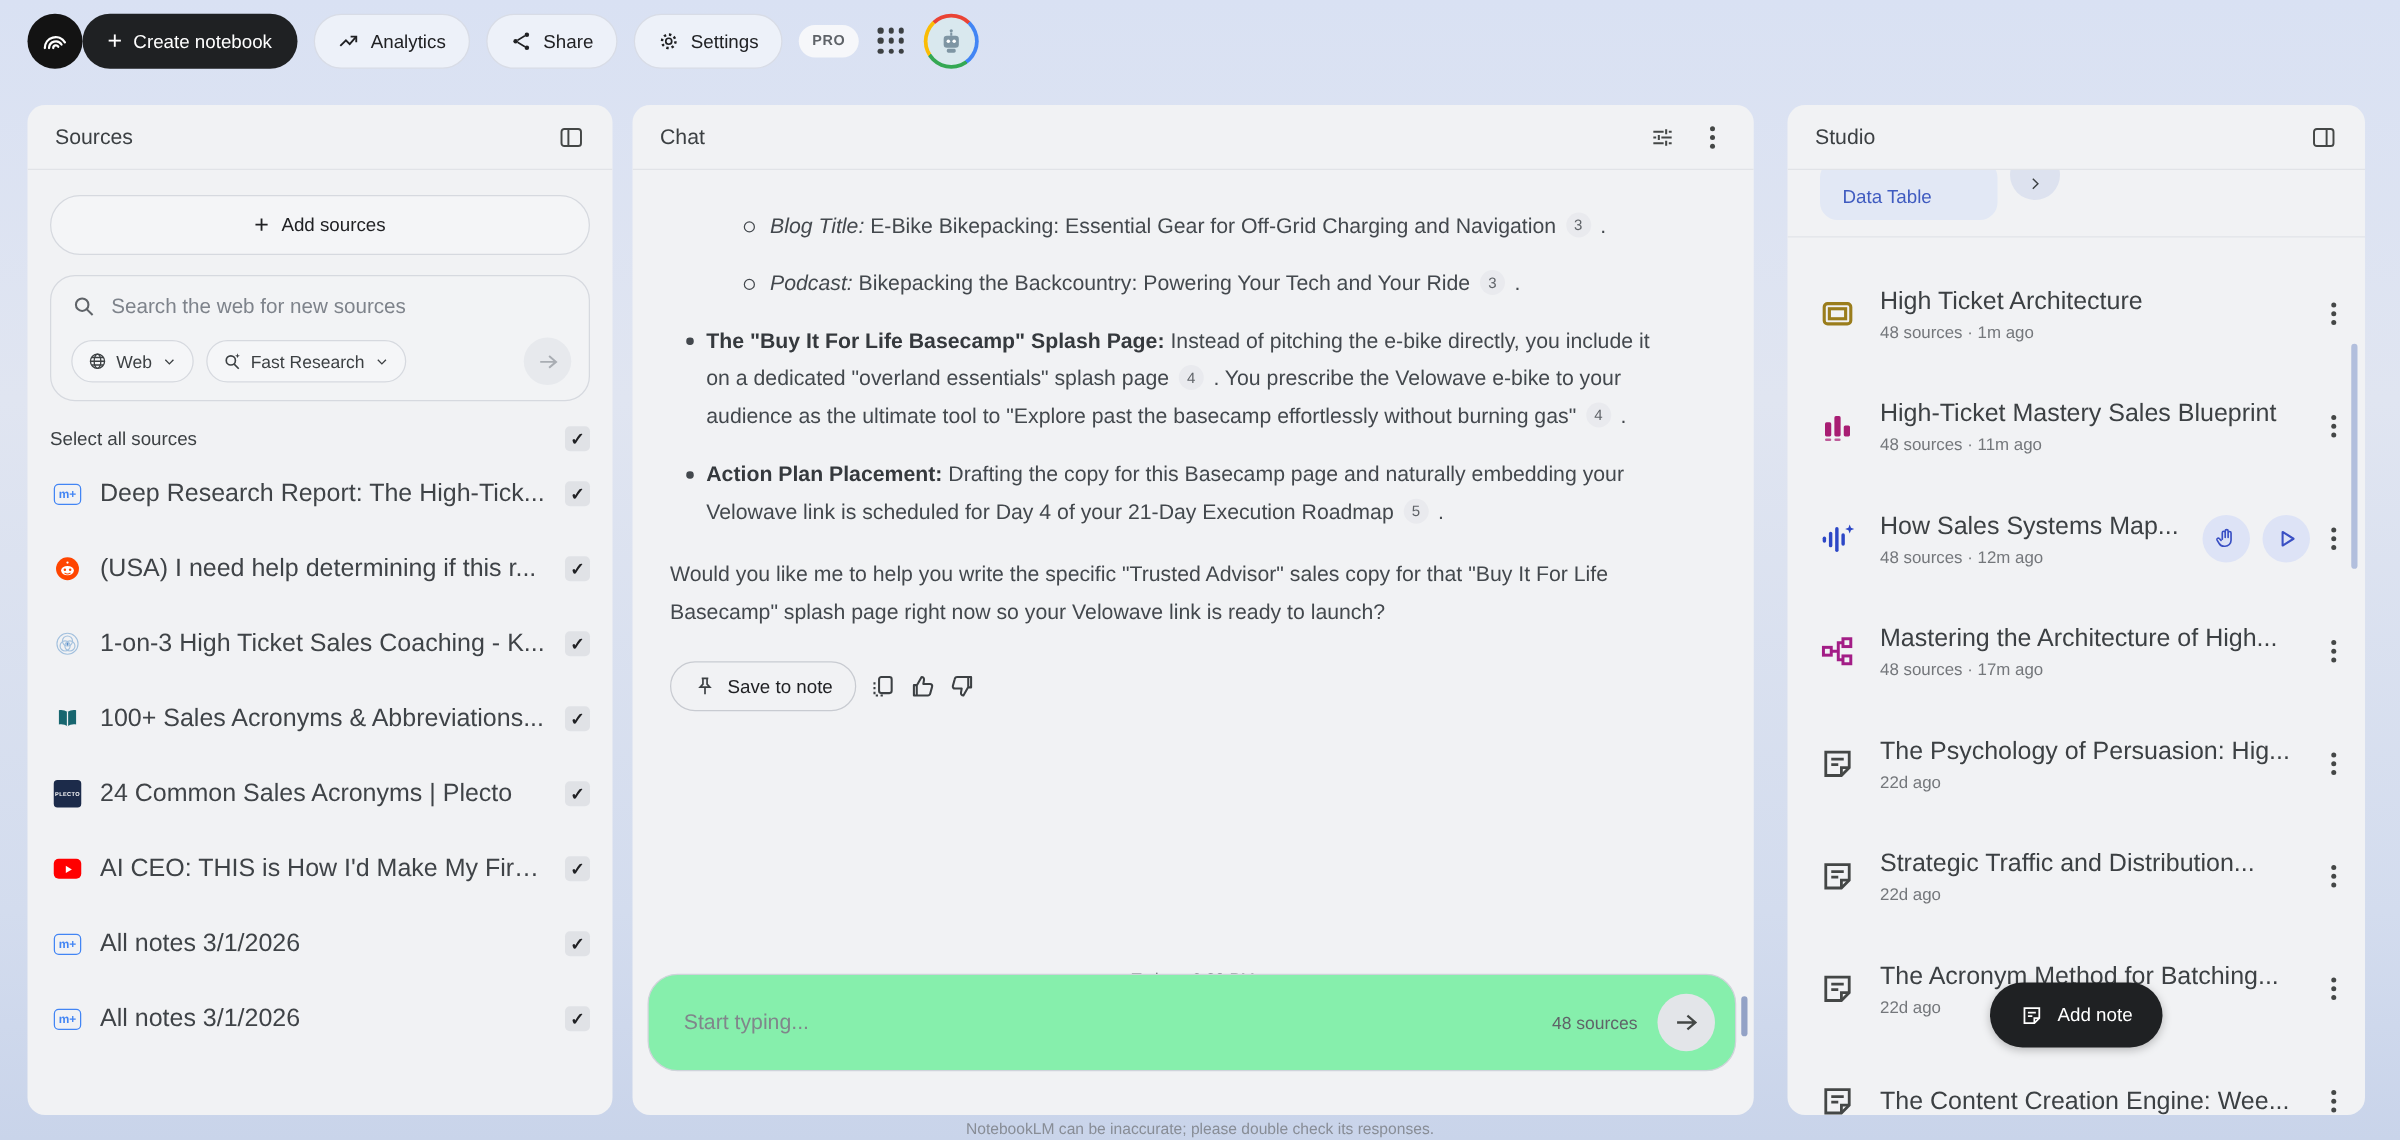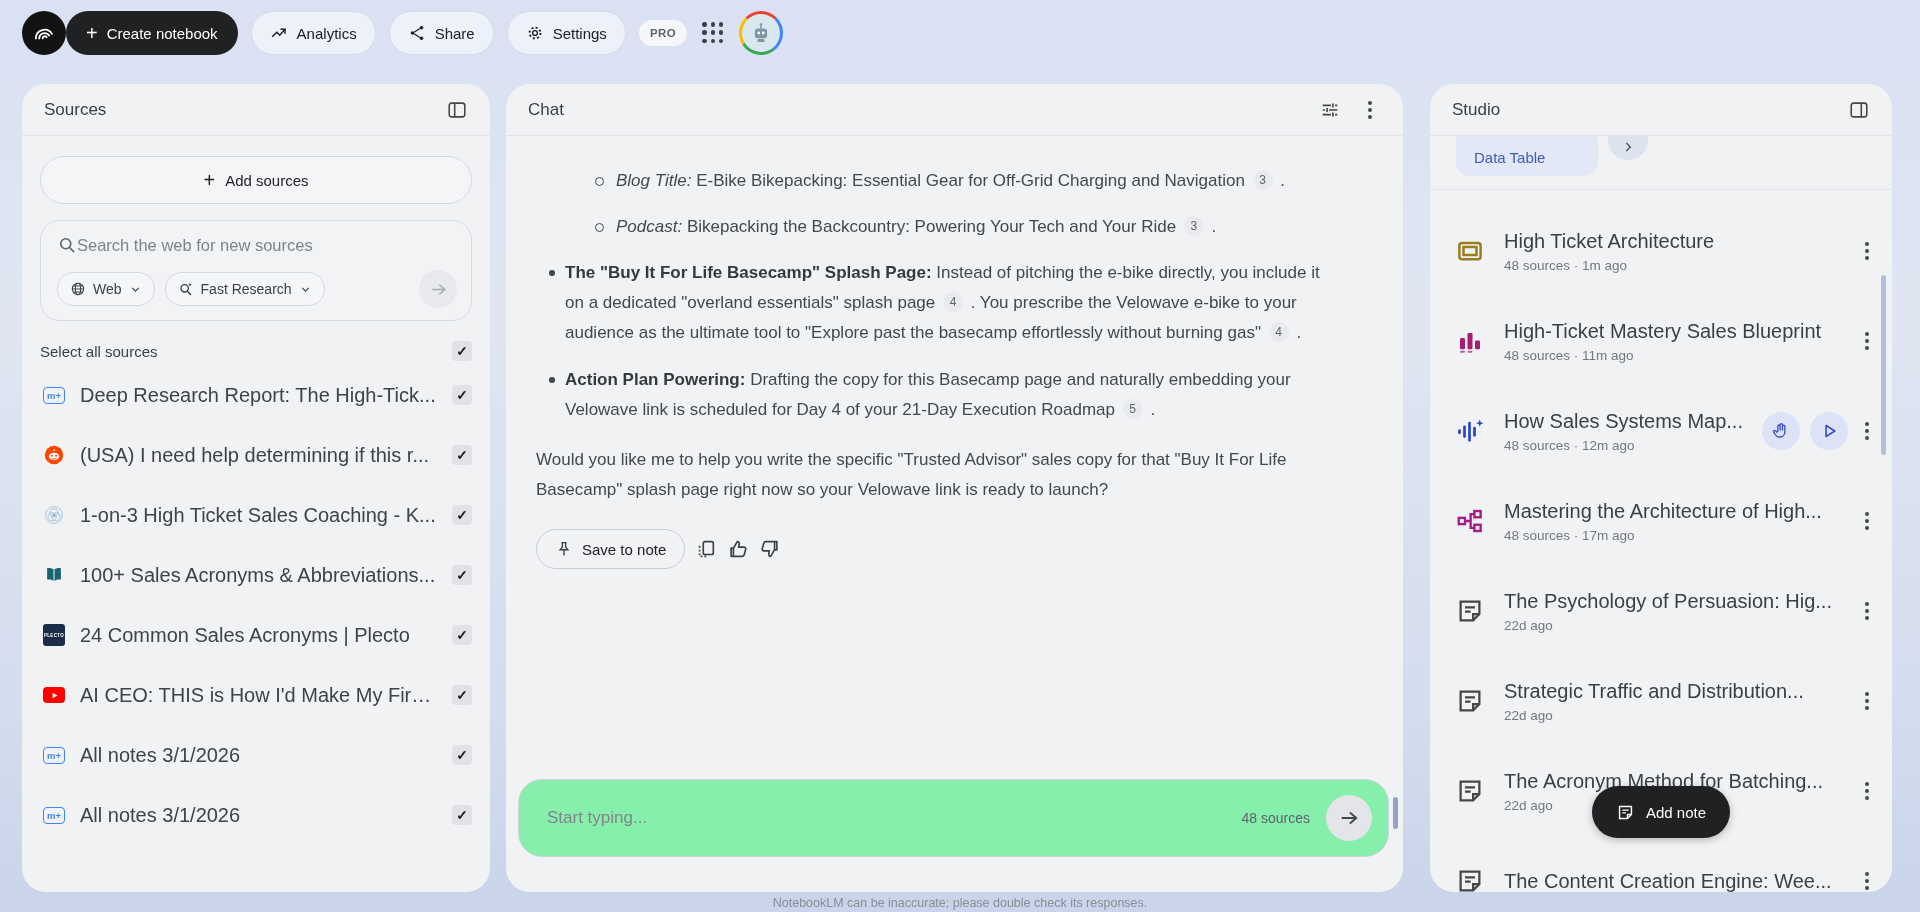--- a/index.html
+++ b/index.html
@@ -22,36 +22,36 @@
   .plus-glyph { font-size:20px; line-height:1; font-weight:400; }
   .pro { background:#f6f7fa; color:#5f6368; font-size:11.5px; font-weight:700; letter-spacing:.5px; padding:7px 11px; border-radius:14px; }
   .grid-ic { width:26px; height:26px; display:grid; grid-template-columns:repeat(3,1fr); gap:3px; padding:2px; cursor:pointer; }
   .grid-ic i { width:4.5px; height:4.5px; border-radius:50%; background:#3c4043; }
   .avatar { width:44px; height:44px; border-radius:50%; padding:3px; cursor:pointer;
             background:conic-gradient(#ea4335 0 12%, #4285f4 12% 40%, #34a853 40% 66%, #fbbc05 66% 88%, #ea4335 88% 100%); }
   .avatar-in { width:100%; height:100%; border-radius:50%; background:#d9e8ee; display:flex; align-items:center; justify-content:center; overflow:hidden; }
   .avatar-in svg { width:28px; height:28px; }
 
   
-  .panel { position:absolute; top:84px; height:808px; background:#f1f2f4; border-radius:24px; overflow:hidden; }
+  .panel { position:absolute; top:84px; height:808px; background:#f1f2f4; border-radius:14px; overflow:hidden; }
   .p-sources { left:22px;  width:468px; }
   .p-chat    { left:506px; width:897px; }
   .p-studio  { left:1430px; width:462px; }
   .p-head { height:52px; display:flex; align-items:center; justify-content:space-between; padding:0 22px; border-bottom:1px solid #e1e3e7; }
   .p-title { font-size:17px; color:#3c4043; }
   .p-head-ics { display:flex; align-items:center; gap:18px; }
   .hico { width:22px; height:22px; color:#444746; cursor:pointer; display:inline-flex; }
   .hico svg { width:100%; height:100%; }
   .kebab-btn { width:22px; height:22px; display:flex; align-items:center; justify-content:center; cursor:pointer; }
   .kebab { width:4px; height:4px; border-radius:50%; background:#444746; box-shadow:0 -7px 0 #444746, 0 7px 0 #444746; }
 
   
   .add-btn { margin:20px 18px 0; height:48px; border:1px solid #d6d9df; border-radius:24px; display:flex; align-items:center; justify-content:center; gap:10px; font-size:15px; color:#202124; cursor:pointer; background:#f4f5f7; }
   .srch { margin:16px 18px 0; border:1px solid #d6d9df; border-radius:20px; padding:14px 14px 12px 16px; background:#f2f3f5; }
-  .srch-row1 { display:flex; }
+  .srch-row1 { display:flex; gap:12px; }
   .srch-row1 .ic { color:#5f6368; display:inline-flex; } .srch-row1 .ic svg { width:20px; height:20px; }
   .srch input { flex:1; border:none; outline:none; background:transparent; font-size:16.5px; font-family:inherit; color:#1f1f1f; }
   .srch input::placeholder { color:#7e838b; }
   .srch-row2 { display:flex; align-items:center; margin-top:15px; }
   .chip { display:inline-flex; align-items:center; gap:7px; border:1px solid #d6d9df; border-radius:17px; height:34px; padding:0 12px; font-size:14px; color:#3c4043; cursor:pointer; background:#f5f6f8; }
   .chip + .chip { margin-left:10px; }
   .chip .ic { display:inline-flex; color:#3c4043; } .chip .ic svg { width:16px; height:16px; }
   .chip .chev svg { width:13px; height:13px; }
   .srch-go { margin-left:auto; width:38px; height:38px; border-radius:50%; background:#e7e9ed; display:flex; align-items:center; justify-content:center; cursor:pointer; color:#a9adb3; }
   .srch-go svg { width:19px; height:19px; }
@@ -351,21 +351,21 @@
         <span class="kebab-btn">
             <span class="kebab"></span>
           </span>
       </span>
     </div>
     <div class="chat-body">
       <div class="chat-msg">
           <div class="blk sub-bullet"><span class="italic">Blog Title:</span><span class="normal"> E-Bike Bikepacking: Essential Gear for Off-Grid Charging and Navigation </span><span class="badge">3</span><span class="normal"> .</span></div>
           <div class="blk sub-bullet"><span class="italic">Podcast:</span><span class="normal"> Bikepacking the Backcountry: Powering Your Tech and Your Ride </span><span class="badge">3</span><span class="normal"> .</span></div>
           <div class="blk bullet"><span class="bold">The "Buy It For Life Basecamp" Splash Page:</span><span class="normal"> Instead of pitching the e-bike directly, you include it on a dedicated "overland essentials" splash page </span><span class="badge">4</span><span class="normal"> . You prescribe the Velowave e-bike to your audience as the ultimate tool to "Explore past the basecamp effortlessly without burning gas" </span><span class="badge">4</span><span class="normal"> .</span></div>
-          <div class="blk bullet"><span class="bold">Action Plan Powering:</span><span class="normal"> Drafting the copy for this Basecamp page and naturally embedding your Velowave link is scheduled for Day 4 of your 21-Day Execution Roadmap </span><span class="badge">5</span><span class="normal"> .</span></div>
+          <div class="blk bullet"><span class="bold">Action Plan Placement:</span><span class="normal"> Drafting the copy for this Basecamp page and naturally embedding your Velowave link is scheduled for Day 4 of your 21-Day Execution Roadmap </span><span class="badge">5</span><span class="normal"> .</span></div>
           <div class="blk paragraph"><span class="normal">Would you like me to help you write the specific "Trusted Advisor" sales copy for that "Buy It For Life Basecamp" splash page right now so your Velowave link is ready to launch?</span></div>
         </div>
       <div class="msg-actions">
         <button class="save-note">
           <span class="ic">
               <svg viewBox="0 0 24 24" fill="none" stroke="currentColor" stroke-width="1.8">
                 <path d="M8.5 3.5h7M9.8 3.5v6.2L6.8 13h10.4l-3-3.3V3.5M12 13v7.5"></path>
               </svg>
             </span>
           <span>Save to note</span>

